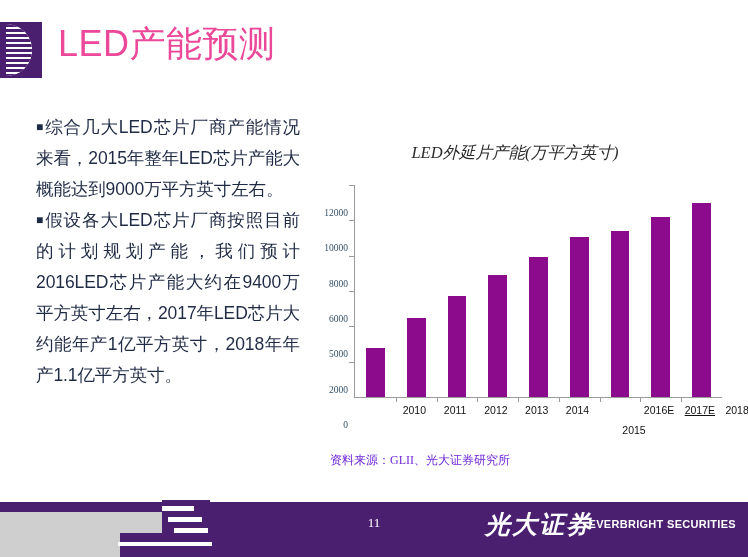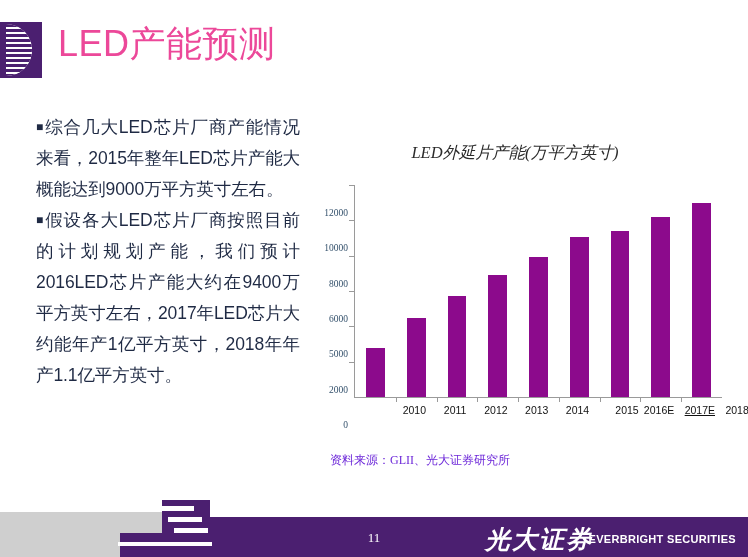--- a/index.html
+++ b/index.html
@@ -168,21 +168,21 @@
     font-family: Liberation Serif, serif;
     font-size: 12px;
     color: #6d28d9;
     white-space: nowrap;
   }
 
   
   .footer {
     position: absolute;
     left: 0; bottom: 0;
-    width: 748px; height: 40px;
+    width: 748px; height: 55px;
     background: #4b1f70;
   }
   .footer-grey {
     position: absolute;
     left: 0; bottom: 0;
     width: 208px; height: 45px;
     background: #cfcfcf;
   }
   .footer-deco {
     position: absolute;
@@ -287,21 +287,21 @@
         <div class="bar" title="2016E: 9400" style="left: 255.677px; width: 18.7578px; height: 166.067px; background: rgb(140, 10, 140);"></div>
         <div class="bar" title="2017E: 10200" style="left: 296.454px; width: 18.7578px; height: 180.2px; background: rgb(140, 10, 140);"></div>
         <div class="bar" title="2018E: 11000" style="left: 337.232px; width: 18.7578px; height: 194.333px; background: rgb(140, 10, 140);"></div>
       </div>
     <div class="x-labels" id="x-labels">
         <div class="x-label" style="left: 59.3889px;">2010</div>
         <div class="x-label" style="left: 100.167px;">2011</div>
         <div class="x-label" style="left: 140.944px;">2012</div>
         <div class="x-label" style="left: 181.722px;">2013</div>
         <div class="x-label" style="left: 222.5px;">2014</div>
-        <div class="x-label" style="left: 272px;">2015</div>
+        <div class="x-label" style="left: 279px; margin-top: 20px;">2015</div>
         <div class="x-label" style="left: 304.056px;">2016E</div>
         <div class="x-label" style="left: 344.833px; text-decoration: underline;">2017E</div>
         <div class="x-label" style="left: 385.611px;">2018E</div>
       </div>
   </div>
 
   <div class="chart-source">资料来源：GLII、光大证券研究所</div>
 </div>
 
 <div class="footer">

